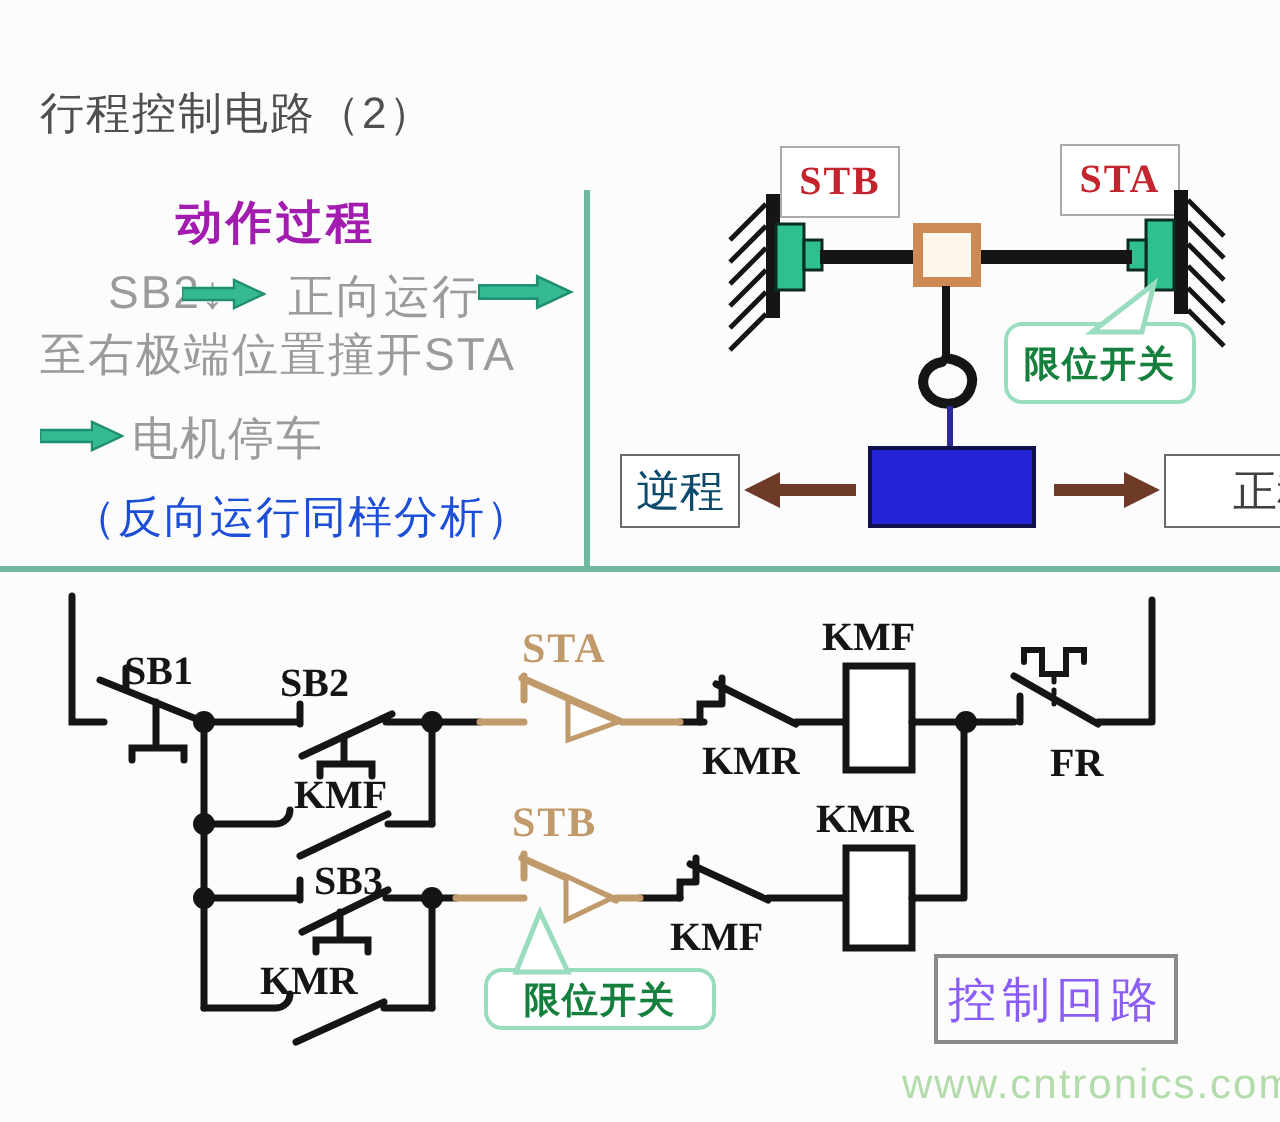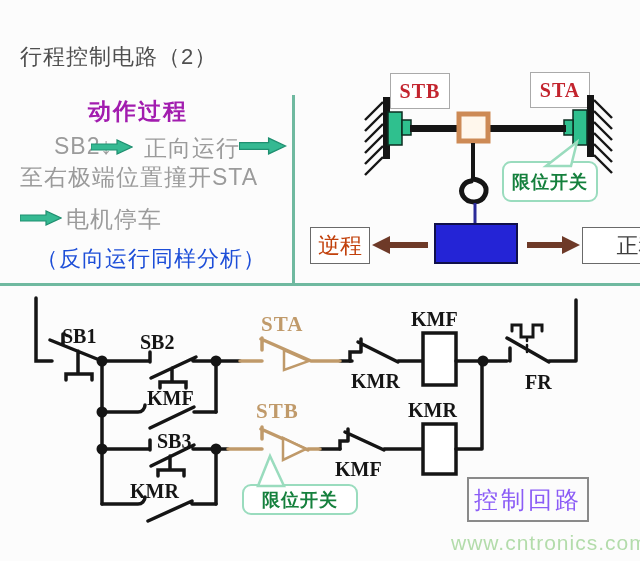--- a/index.html
+++ b/index.html
@@ -46,21 +46,21 @@
 <div class="abs cn graytxt" style="left:66px;top:204px;">电机停车</div>
 
 <div class="abs cn" id="note">（反向运行同样分析）</div>
 
 <div class="abs divider" style="left:292px;top:95px;width:3px;height:191px;"></div>
 <div class="abs divider" style="left:0px;top:283px;width:640px;height:3px;"></div>
 
 <div class="abs boxlbl ref redlbl" style="left:390px;top:73px;width:58px;height:34px;border:1px solid #aaaaaa;">STB</div>
 <div class="abs boxlbl ref redlbl" style="left:530px;top:72px;width:58px;height:34px;border:1px solid #aaaaaa;">STA</div>
 <div class="abs callout cn limitlbl" style="left:502px;top:161px;width:92px;height:37px;">限位开关</div>
-<div class="abs boxlbl cn" style="left:310px;top:227px;width:58px;height:35px;border:1.5px solid #6a6a6a;font-size:22px;color:#c2410c;">逆程</div>
+<div class="abs boxlbl cn" style="left:310px;top:227px;width:58px;height:35px;border:1.5px solid #6a6a6a;font-size:22px;color:#0c4a6e;">逆程</div>
 <div class="abs boxlbl cn" style="left:582px;top:227px;width:57px;height:35px;border:1.5px solid #6a6a6a;font-size:22px;color:#3f3f3f;padding-left:27px;">正程</div>
 
 <svg class="abs" style="left:300px;top:60px;" width="340" height="225" viewBox="0 0 340 225">
 
   <g stroke="#151515" stroke-width="2.4">
     <line x1="83" y1="42" x2="65" y2="60"></line>
       <line x1="83" y1="53" x2="65" y2="71"></line>
     <line x1="83" y1="64" x2="65" y2="82"></line>
       <line x1="83" y1="75" x2="65" y2="93"></line>
     <line x1="83" y1="86" x2="65" y2="104"></line>

